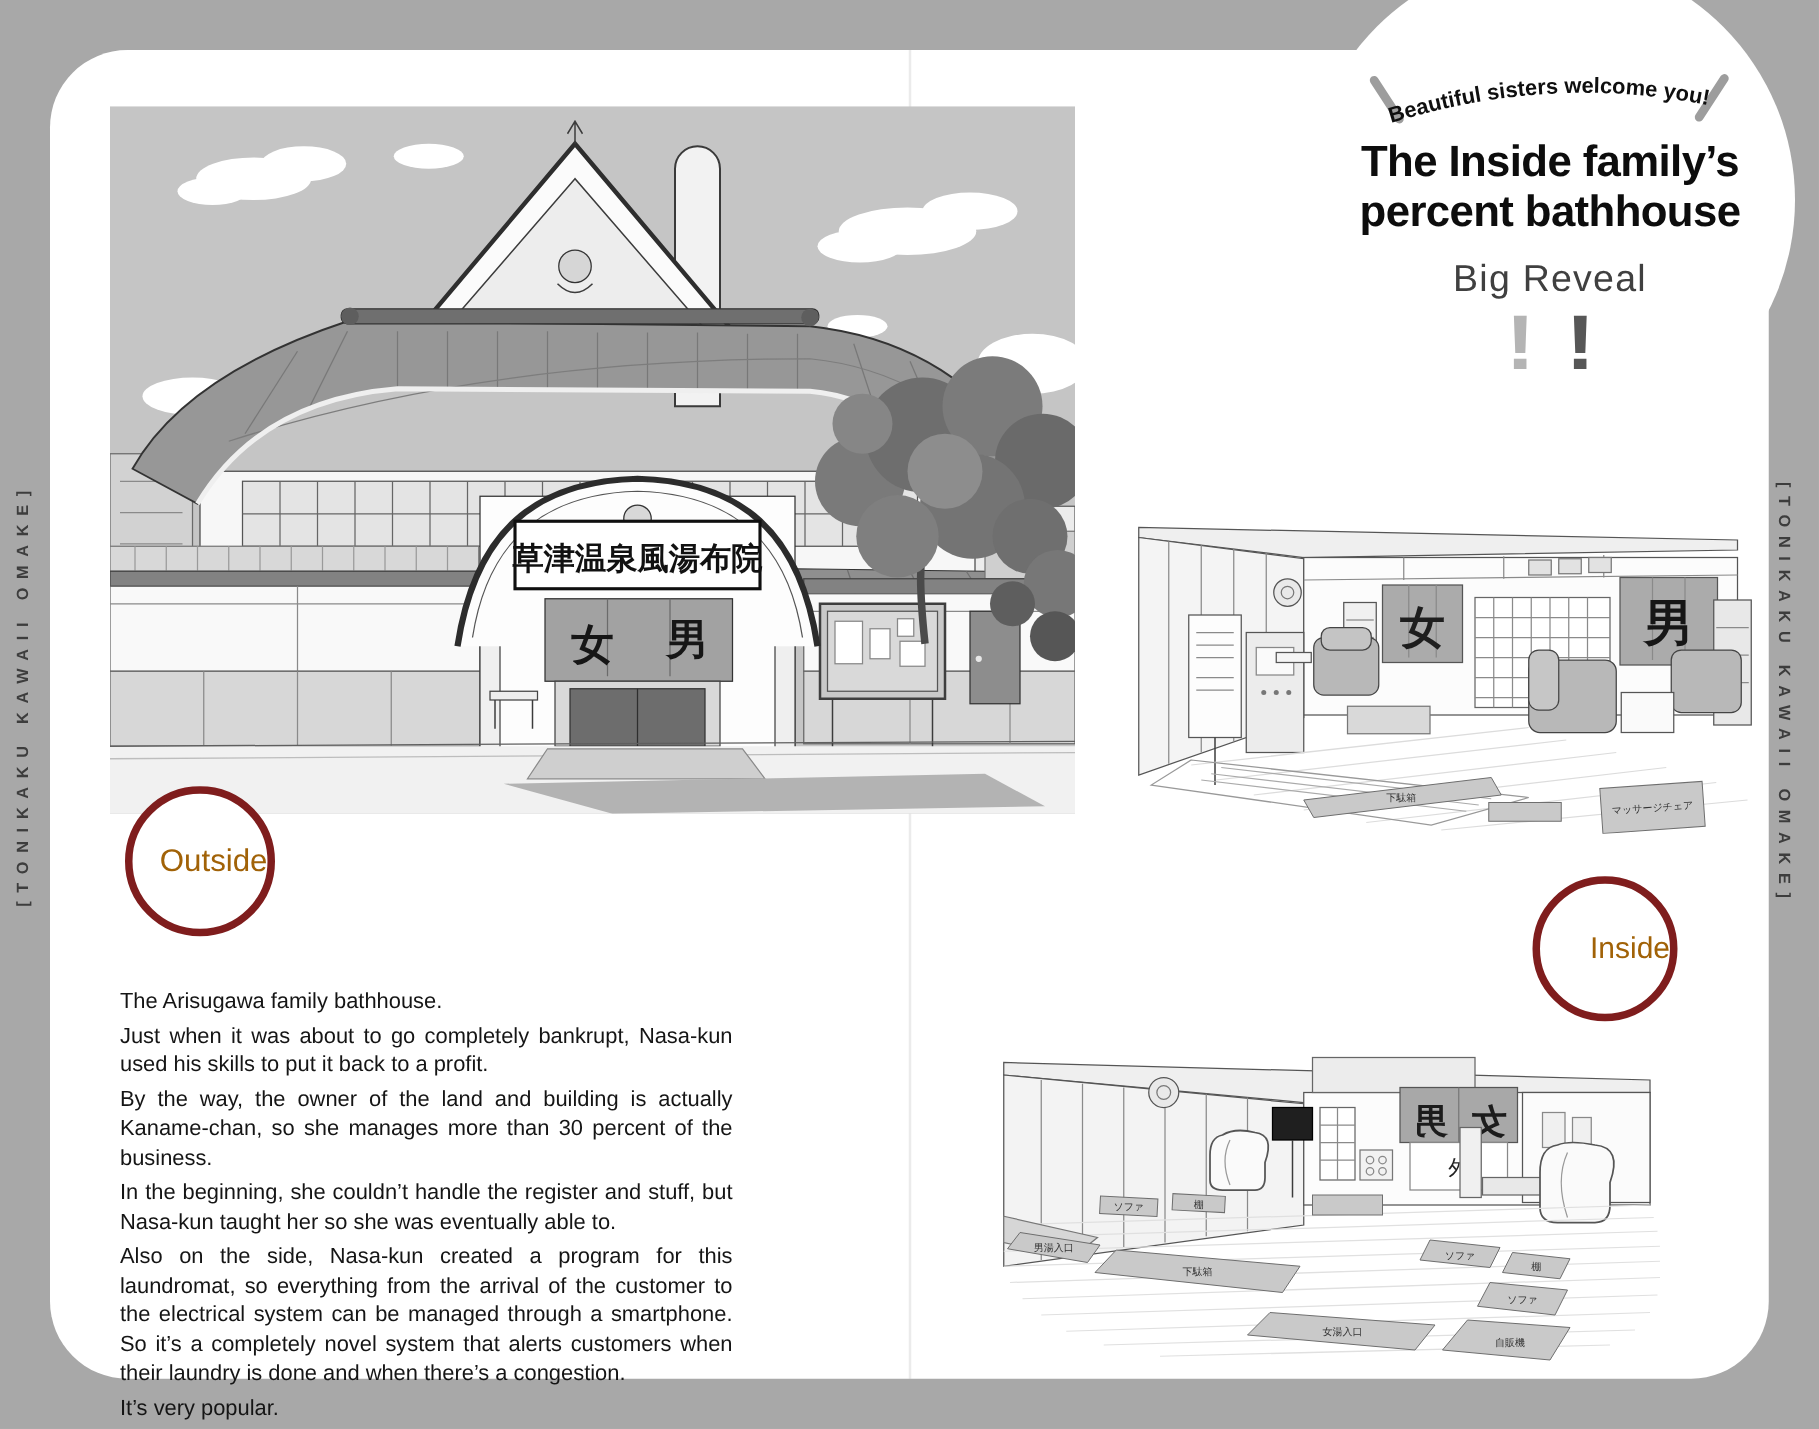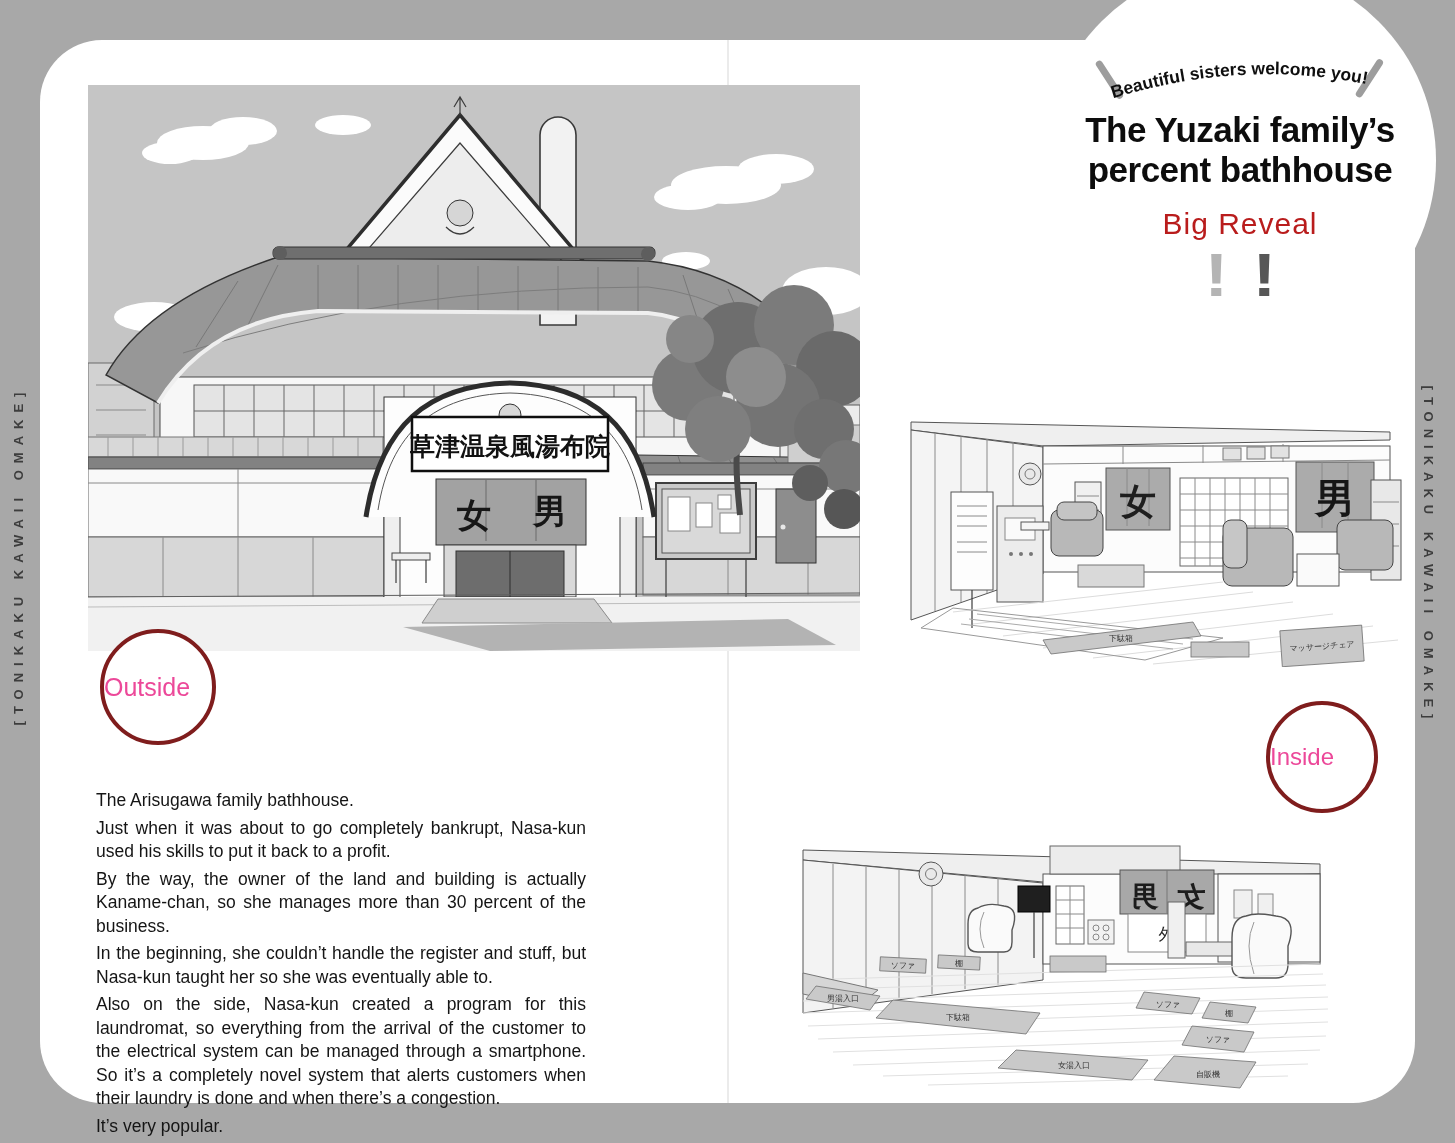--- a/index.html
+++ b/index.html
@@ -12,31 +12,31 @@
          white-space:nowrap;font-family:"Liberation Sans",sans-serif;}
   .spine-left{left:-252px;top:548px;width:540px;text-align:center;transform:rotate(-90deg);}
   .spine-right{left:1158px;top:548px;width:540px;text-align:center;transform:rotate(90deg);}
 
   
   .badge{position:absolute;left:1044px;top:-36px;width:392px;height:392px;border-radius:50%;
          background:#ffffff;}
   .badge svg{position:absolute;left:0;top:0;}
   .badge-title{position:absolute;top:146px;width:100%;text-align:center;color:#0d0d0d;
                font-size:35px;font-weight:800;line-height:40px;letter-spacing:-0.5px;}
-  .badge-sub{position:absolute;top:243px;width:100%;text-align:center;color:#b91c1c;
+  .badge-sub{position:absolute;top:243px;width:100%;text-align:center;color:#404040;
              font-size:30px;font-weight:400;letter-spacing:1px;}
   .badge-ex{position:absolute;top:280px;width:100%;text-align:center;font-size:62px;font-weight:900;
             line-height:62px;}
   .badge-ex span{display:inline-block;margin:0 5px;transform:scaleX(1.15);}
 
   
-  .label-circle{position:absolute;border:4px solid #7f1d1d;border-radius:50%;background:#fff;
-                display:flex;align-items:center;justify-content:flex-start;color:#ec4899;}
+  .label-circle{position:absolute;border:6px solid #7f1d1d;border-radius:50%;background:#fff;
+                display:flex;align-items:center;justify-content:flex-end;color:#a16207;}
   .label-outside{left:100px;top:629px;width:108px;height:108px;font-size:25px;}
-  .label-inside{left:1266px;top:701px;width:104px;height:104px;font-size:24px;}
+  .label-inside{left:1226px;top:701px;width:104px;height:104px;font-size:24px;}
 
   
   .body-text{position:absolute;left:92px;top:785px;width:498px;color:#151515;
              font-size:17.5px;line-height:23.5px;}
   .body-text p{margin:4px;text-align:justify;}
 
   .illus{position:absolute;}
   svg text{font-family:"Liberation Sans",sans-serif;}
   .kanji{font-family:sans-serif;}
   .ln{stroke:#3c3c3c;fill:none;stroke-width:1.2;}
@@ -250,21 +250,21 @@
   <div class="badge">
     <svg width="392" height="392" viewBox="0 0 392 392">
       <path id="arcPath" d="M52,140 Q196,90 340,124" fill="none"></path>
       <rect x="62" y="94" width="7" height="44" rx="3.5" fill="#9d9d9d" transform="rotate(-33 65 116)"></rect>
       <rect x="322" y="92" width="7" height="44" rx="3.5" fill="#9d9d9d" transform="rotate(33 325 114)"></rect>
       <text font-size="17.5" font-weight="700" fill="#0f0f0f">
         <textPath href="#arcPath" startOffset="50%" text-anchor="middle">Beautiful sisters welcome you!</textPath>
       </text>
     </svg>
     <div class="badge-title">
-      <div>The Yuzaki family’s</div>
+      <div>The Inside family’s</div>
       <div>percent bathhouse</div>
     </div>
     <div class="badge-sub">Big Reveal</div>
     <div class="badge-ex">
       <span style="color:#b4b4b4;">!</span>
       <span style="color:#575757;">!</span>
     </div>
   </div>
 
   <svg class="illus" style="left:893px;top:402px;" width="515" height="265" viewBox="0 0 515 265">

